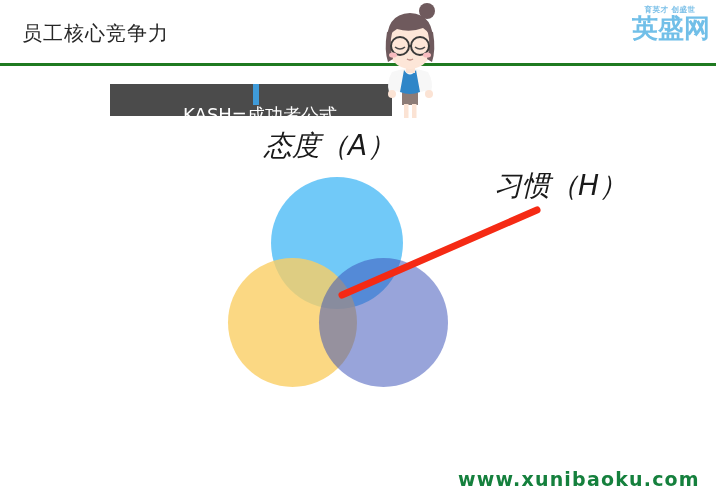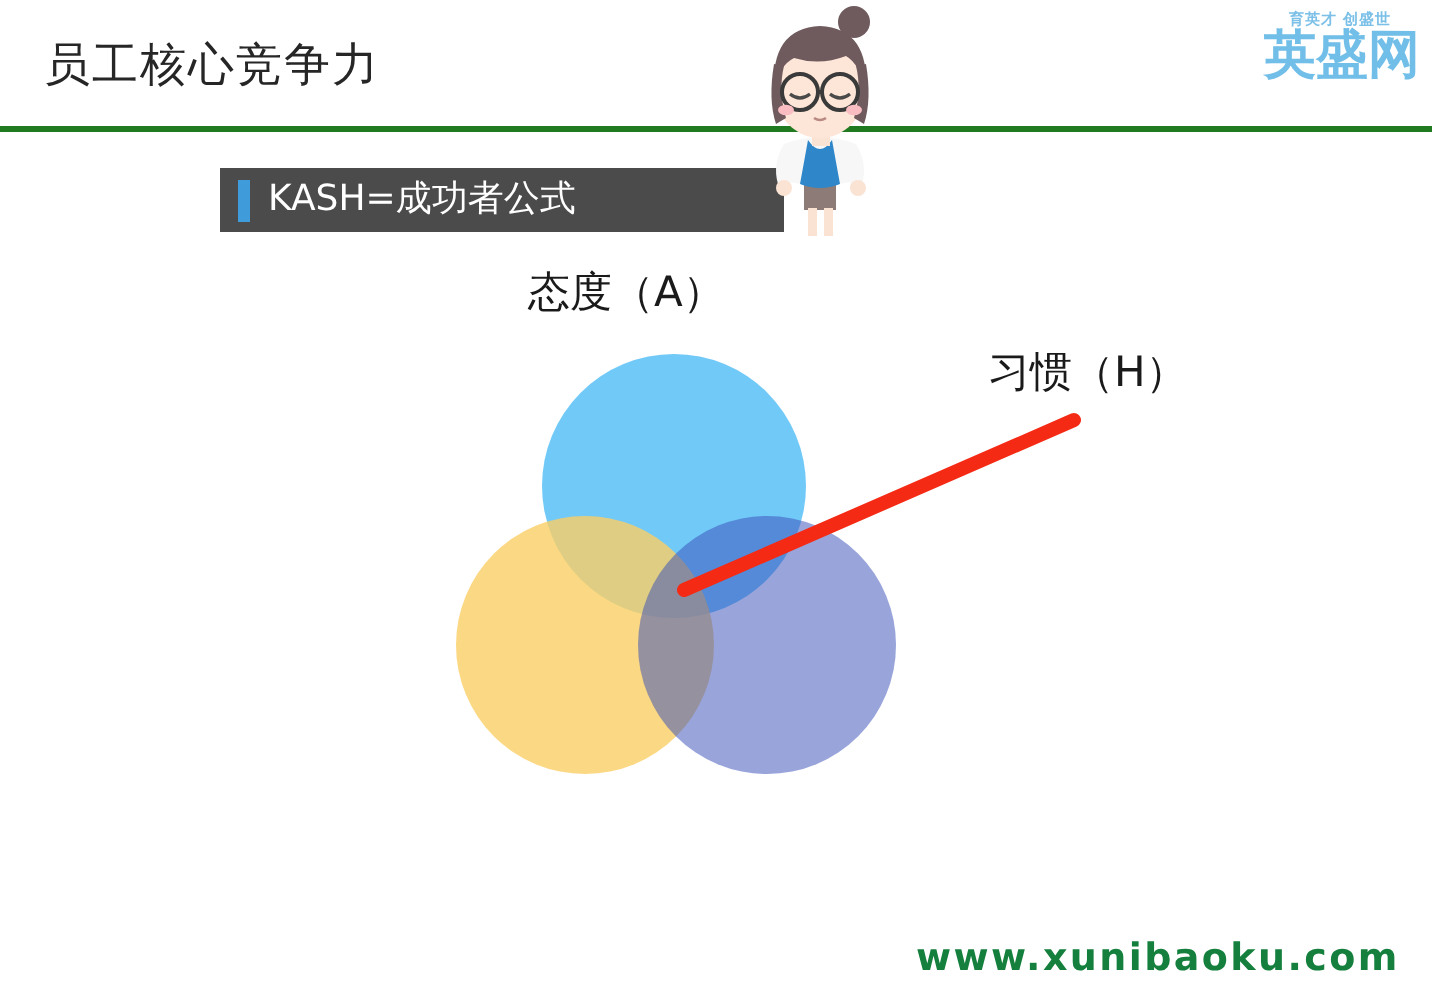--- a/index.html
+++ b/index.html
@@ -16,21 +16,21 @@
     height: 501px;
     background: #ffffff;
     overflow: hidden;
   }
 
   
   #slide-title {
     position: absolute;
     left: 22px;
     top: 14px;
-    font-size: 23px;
+    font-size: 20px;
     line-height: 38px;
     color: #262626;
     letter-spacing: 1px;
     white-space: nowrap;
     font-family: "DejaVu Sans", "Liberation Sans", sans-serif;
   }
   #title-rule {
     position: absolute;
     left: 0;
     top: 63px;
@@ -44,20 +44,21 @@
     position: absolute;
     left: 110px;
     top: 84px;
     width: 282px;
     height: 32px;
     background: #4b4b4b;
     display: flex;
     align-items: center;
     box-sizing: border-box;
     padding-left: 9px;
+    flex-direction: column;
   }
   #subtitle-accent {
     width: 6px;
     height: 21px;
     background: #3f9bd9;
     flex: 0 0 auto;
   }
   #subtitle-text {
     margin-left: 9px;
     color: #ffffff;
@@ -133,25 +134,26 @@
     left: 119px;
     top: 98px;
     width: 129px;
     height: 129px;
     background: rgba(57, 80, 185, 0.52);
   }
 
   
   .venn-label {
     position: absolute;
-    font-size: 21px;
+    font-size: 28px;
     line-height: 30px;
     color: #1a1a1a;
     white-space: nowrap;
     font-family: "DejaVu Sans", "Liberation Sans", sans-serif;
+    font-style: italic;
   }
   #label-attitude { left: 264px; top: 131px; }
   #label-skill    { left: 90px;  top: 357px; }
   #label-knowledge{ left: 447px; top: 357px; }
   #label-habit    { left: 494px; top: 171px; }
 
   
   #pointer-line {
     position: absolute;
     left: 330px;

